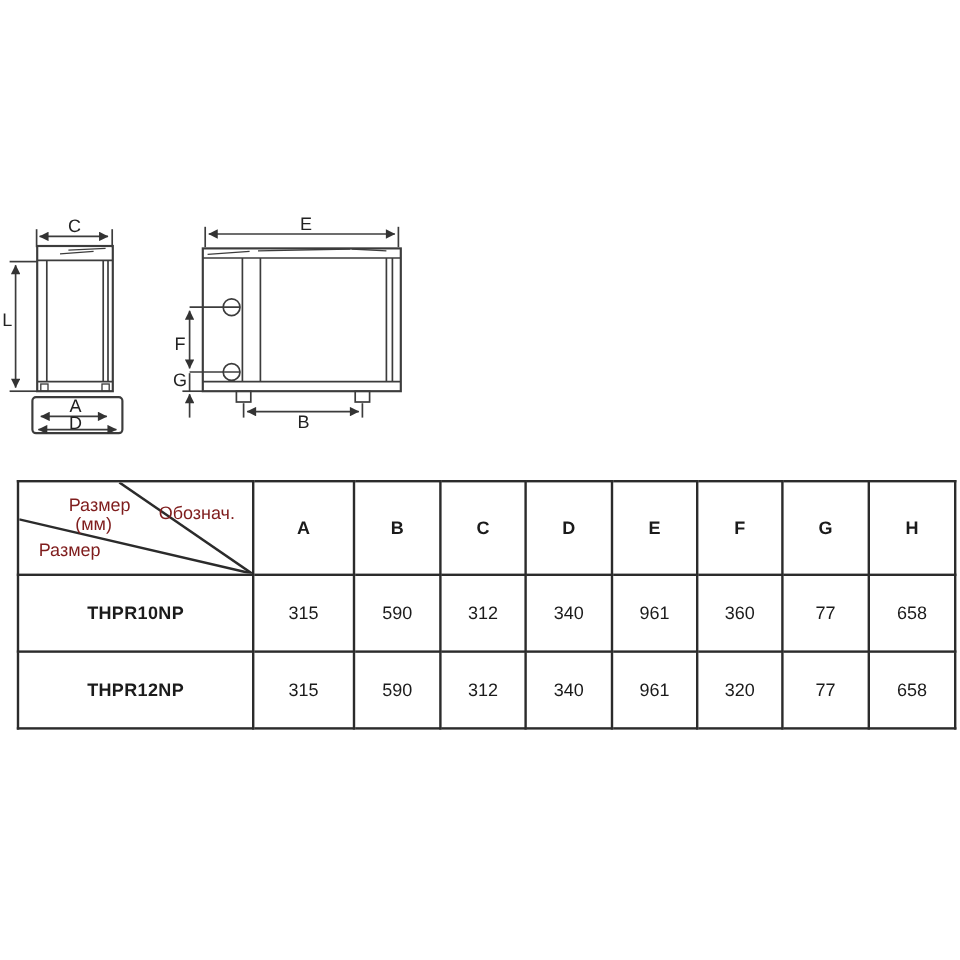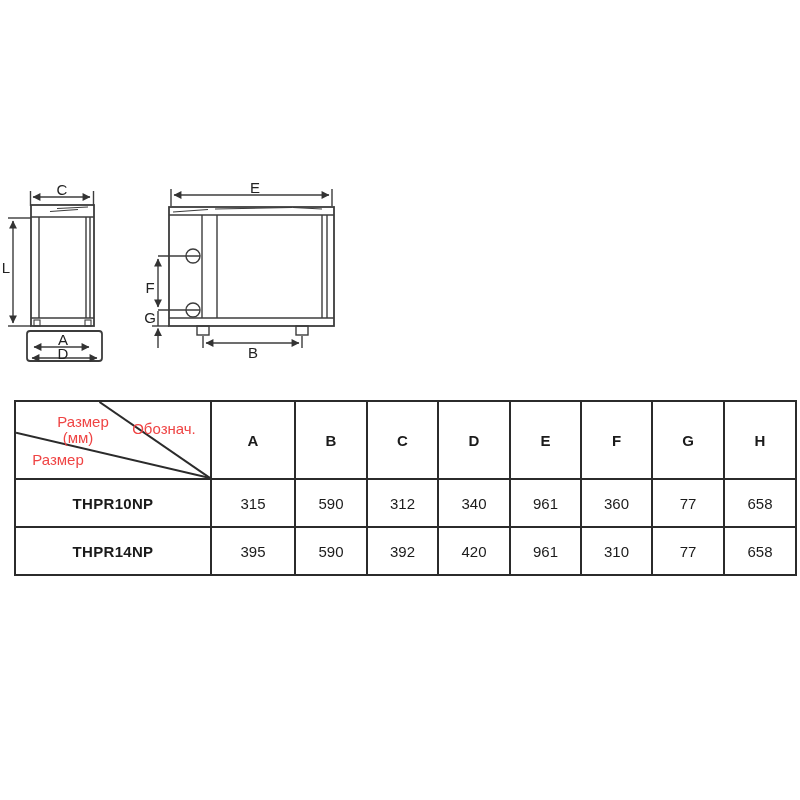--- a/index.html
+++ b/index.html
@@ -11,26 +11,26 @@
   .drawing svg{position:absolute;left:0;top:0;}
   .dim-label{position:absolute;transform:translate(-50%,-50%);font-size:15px;color:#222;
              white-space:nowrap;line-height:1;}
 
   
   table.dims{position:absolute;left:14px;top:400px;width:781px;border-collapse:collapse;
              table-layout:fixed;background:#fff;}
   table.dims td{border:2px solid #2b2b2b;text-align:center;vertical-align:middle;
                 font-size:15px;padding:0;color:#1b1b1b;}
   tr.head-row{height:78px;}
-  tr.data-row{height:48px;}
+  tr.data-row{height:64px;}
   td.col-letter{font-weight:bold;font-size:16px;}
   td.model-cell{text-align:left;padding-left:12px;font-weight:bold;letter-spacing:.3px;}
   td.corner-cell{position:relative;padding:0;}
   .corner-label{position:absolute;transform:translate(-50%,-50%);white-space:nowrap;
-                font-size:15px;line-height:1;color:#ef4444;}
+                font-size:15px;line-height:1;color:#7f1d1d;}
   .corner-svg{position:absolute;left:0;top:0;width:100%;height:100%;}
 </style>
 </head>
 <body>
 
 <div class="canvas">
 
   <div class="drawing">
     <svg width="360" height="200" viewBox="0 0 360 200">
       <defs>
@@ -151,27 +151,27 @@
         <td>315</td>
         <td>590</td>
         <td>312</td>
         <td>340</td>
         <td>961</td>
         <td>360</td>
         <td>77</td>
         <td>658</td>
       </tr>
 
-
       <tr class="data-row">
-        <td class="model-cell">THPR14NP</td>
-        <td>395</td>
+        <td class="model-cell">THPR12NP</td>
+        <td>315</td>
         <td>590</td>
-        <td>392</td>
-        <td>420</td>
+        <td>312</td>
+        <td>340</td>
         <td>961</td>
-        <td>310</td>
+        <td>320</td>
         <td>77</td>
         <td>658</td>
       </tr>
+
     </tbody>
   </table>
 </div>
 
 </body></html>

